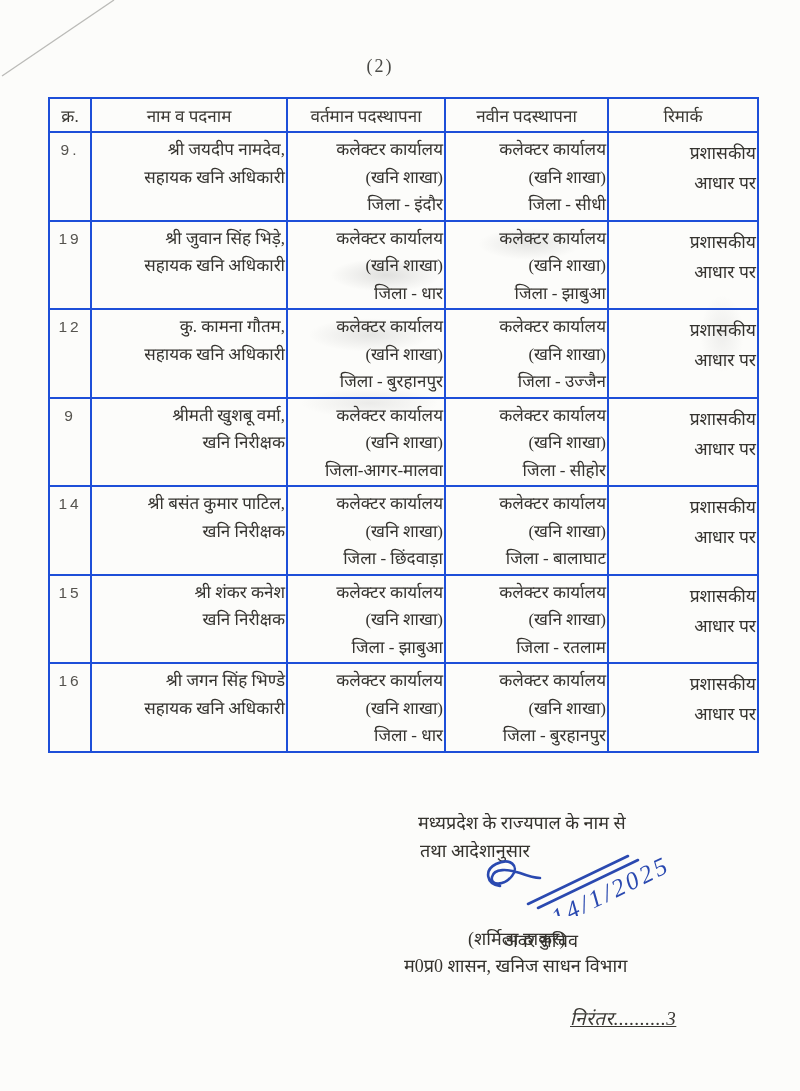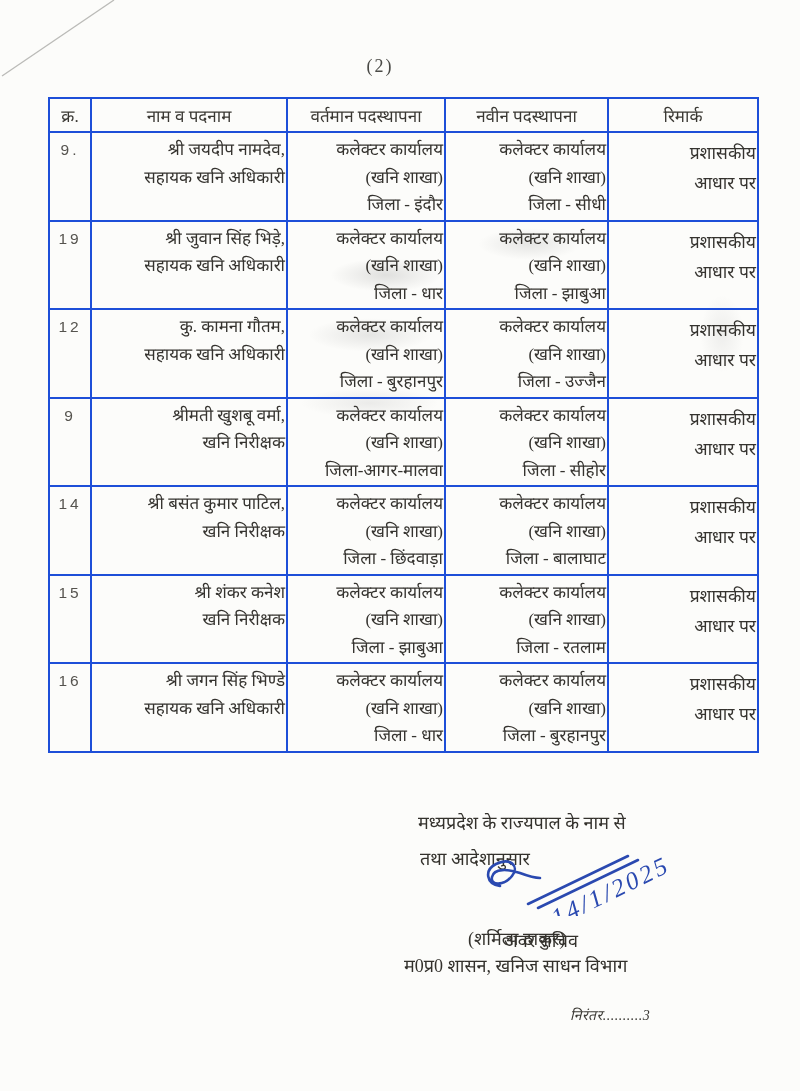--- a/index.html
+++ b/index.html
@@ -45,21 +45,21 @@
   }
   .c-remark {
     text-align: right; padding-left: 13px; padding-top: 5px;
     font-size: 17.5px; line-height: 30px; white-space: pre-line;
   }
   .smudge { position: absolute; z-index: 1; pointer-events: none; }
   .signoff-line { position: absolute; font-size: 18px; white-space: nowrap; color: #33312c; }
   .sig-svg { position: absolute; left: 476px; top: 836px; z-index: 3; }
   .footer-cont {
     position: absolute; top: 1005px; left: 570px;
-    font-size: 14px; font-style: italic; color: #3a3833; letter-spacing: 0.5px;
+    font-size: 19px; font-style: italic; color: #3a3833; letter-spacing: 0.5px; text-decoration: underline;
   }
 </style>
 </head>
 <body>
 
 <div class="page">
 
   <svg class="fold-line" width="130" height="84">
     <line x1="114" y1="0" x2="2" y2="76" stroke="#bbbbb8" stroke-width="1.3"></line>
   </svg>
@@ -178,21 +178,21 @@
         <td class="c-post">कलेक्टर कार्यालय
 (खनि शाखा)
 जिला - बुरहानपुर</td>
         <td class="c-remark">प्रशासकीय
 आधार पर</td>
       </tr>
     </tbody>
   </table>
 
   <div class="signoff-line" style="left:418px;top:810px;">मध्यप्रदेश के राज्यपाल के नाम से</div>
-  <div class="signoff-line" style="left:420px;top:838px;margin-top:8px;">तथा आदेशानुसार</div>
+  <div class="signoff-line" style="left:420px;top:838px;">तथा आदेशानुसार</div>
 
   <svg class="sig-svg" width="242" height="80" viewBox="0 0 242 80">
     <g stroke="#2a49b0" fill="none" stroke-width="2.6" stroke-linecap="round" stroke-linejoin="round">
       <path d="M24 50 C10 48,8 34,20 28 C34 21,44 30,36 40 C28 50,14 50,16 41 C18 32,32 33,44 37 C52 40,58 42,64 42"></path>
       <path d="M52 68 L152 20"></path>
       <path d="M62 72 L162 24"></path>
     </g>
     <text x="66" y="60" fill="#2a49b0" font-size="25" font-family="Liberation Serif, DejaVu Serif, serif" font-style="italic" letter-spacing="3" transform="rotate(-26 140 44)">14/1/2025</text>
   </svg>
 

